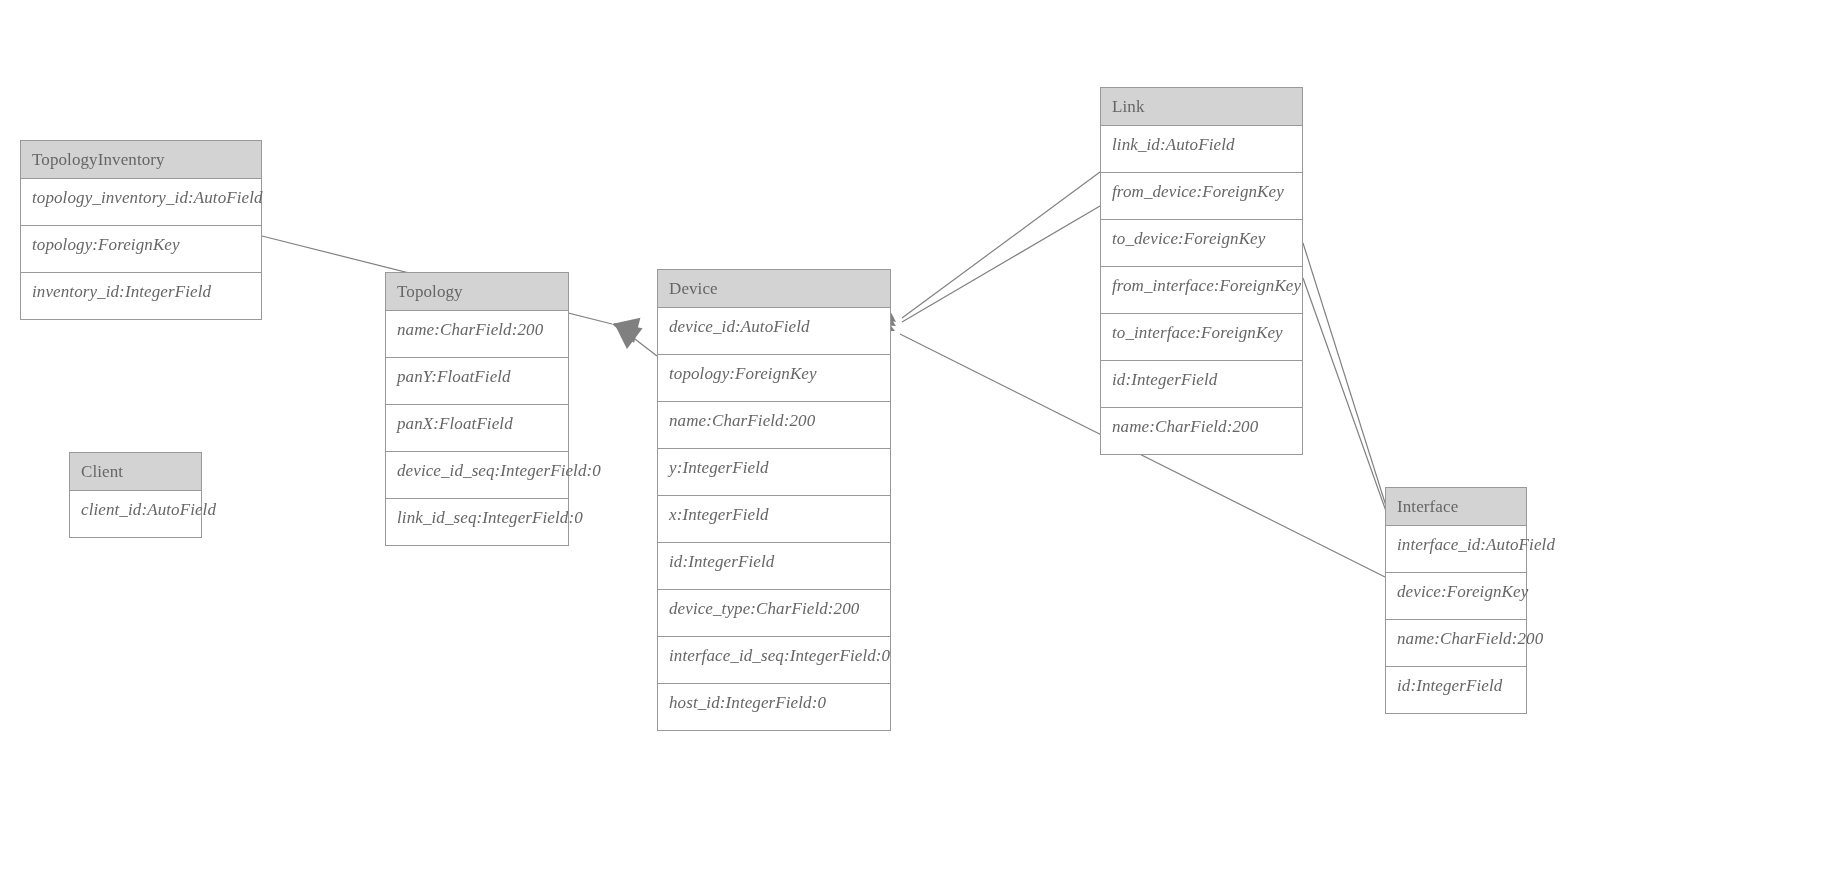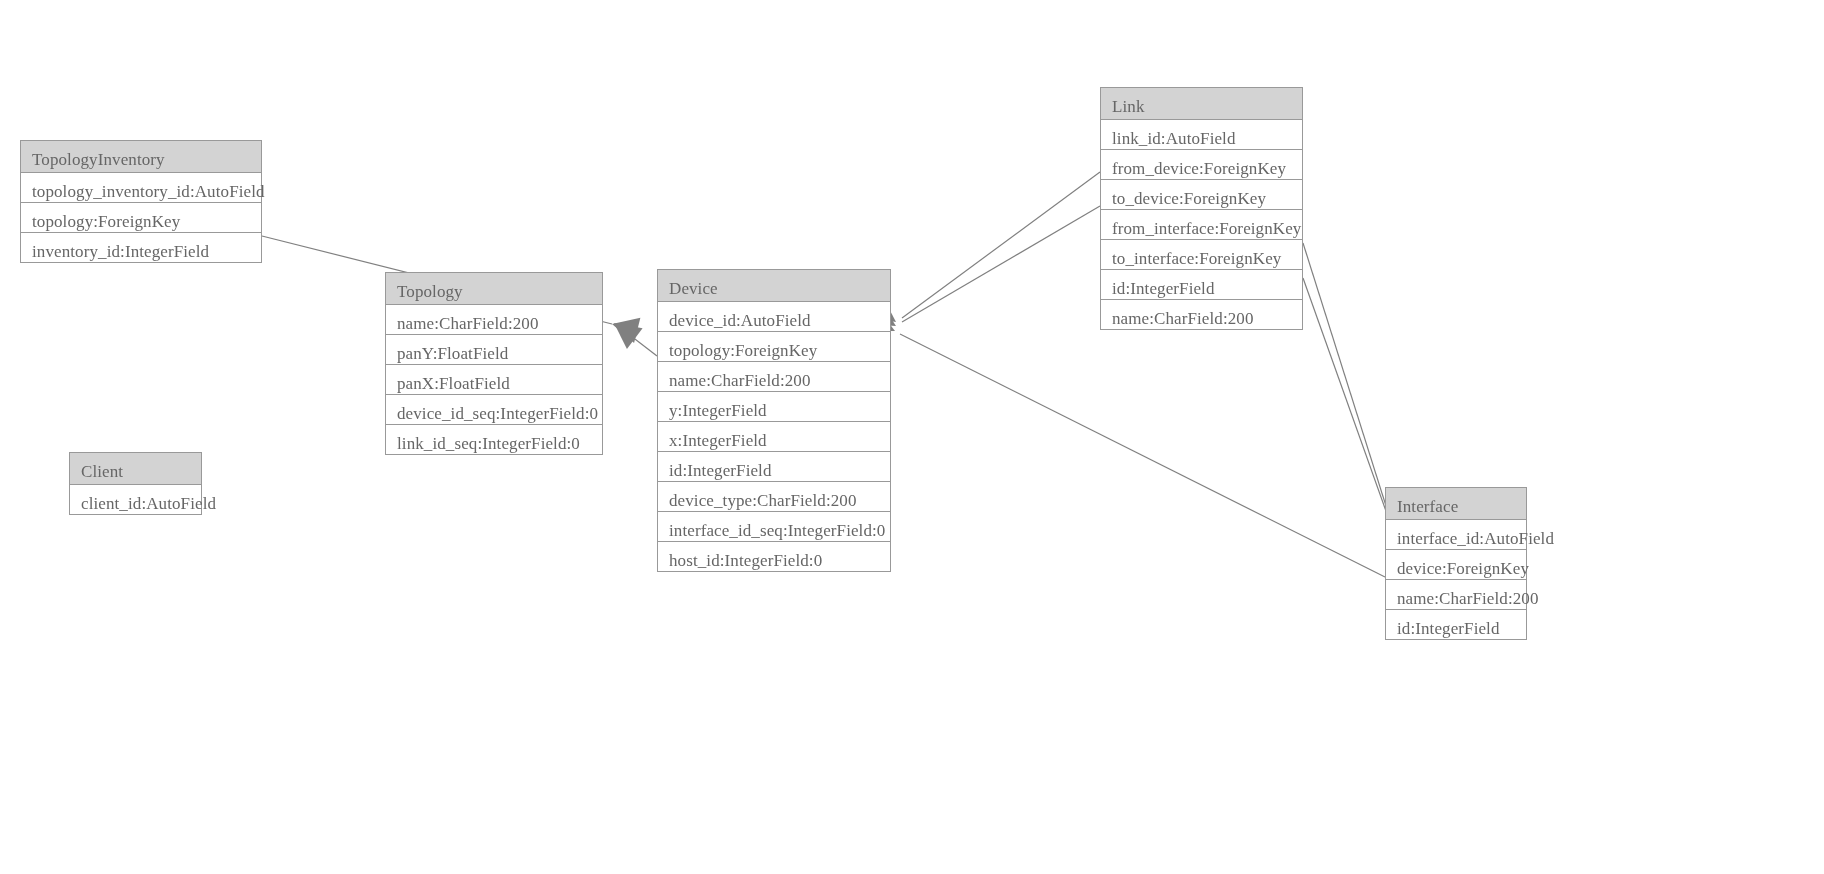--- a/index.html
+++ b/index.html
@@ -30,34 +30,35 @@
     background: #ffffff;
     z-index: 2;
   }
   .entity-title {
     box-sizing: border-box;
     background: #d3d3d3;
     border-bottom: 1px solid #999999;
     color: #666666;
     font-size: 17px;
     line-height: 1;
-    padding: 10px 11px 4px 11px;
+    padding: 10px 11px 10px 11px;
     white-space: nowrap;
     letter-spacing: 0.1px;
   }
   .entity-field {
     box-sizing: border-box;
     border-bottom: 1px solid #999999;
     color: #666666;
     background: #ffffff;
     font-size: 17px;
     line-height: 1;
-    padding: 10px 11px 2px 11px;
+    padding: 10px 11px 19px 11px;
     white-space: nowrap;
     letter-spacing: 0.1px;
+    font-style: italic;
   }
   .entity-field:last-child {
     border-bottom: none;
   }
 </style>
 </head>
 <body>
 
 <div id="canvas">
 
@@ -84,21 +85,21 @@
       <div class="entity" style="left: 20px; top: 140px; width: 242px;">
         <div class="entity-title">TopologyInventory</div>
         <div class="entity-field">topology_inventory_id:AutoField</div>
         <div class="entity-field">topology:ForeignKey</div>
         <div class="entity-field">inventory_id:IntegerField</div>
       </div>
       <div class="entity" style="left: 69px; top: 452px; width: 133px;">
         <div class="entity-title">Client</div>
         <div class="entity-field">client_id:AutoField</div>
       </div>
-      <div class="entity" style="left: 385px; top: 272px; width: 218px;">
+      <div class="entity" style="left: 385px; top: 272px; width: 184px;">
         <div class="entity-title">Topology</div>
         <div class="entity-field">name:CharField:200</div>
         <div class="entity-field">panY:FloatField</div>
         <div class="entity-field">panX:FloatField</div>
         <div class="entity-field">device_id_seq:IntegerField:0</div>
         <div class="entity-field">link_id_seq:IntegerField:0</div>
       </div>
       <div class="entity" style="left: 657px; top: 269px; width: 234px;">
         <div class="entity-title">Device</div>
         <div class="entity-field">device_id:AutoField</div>

